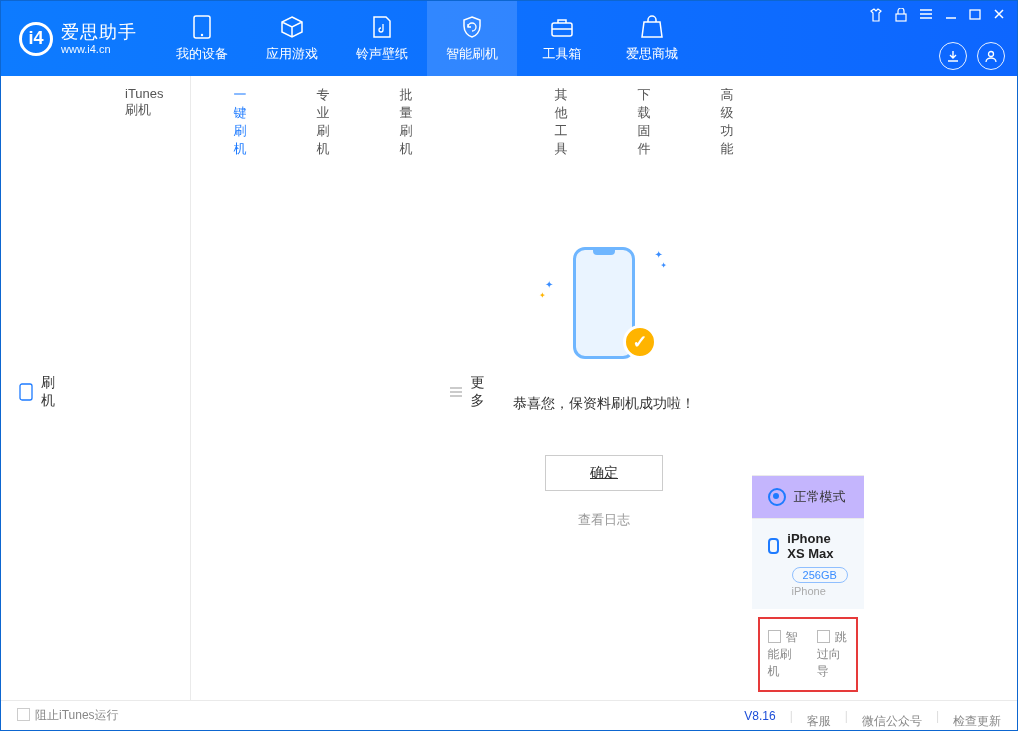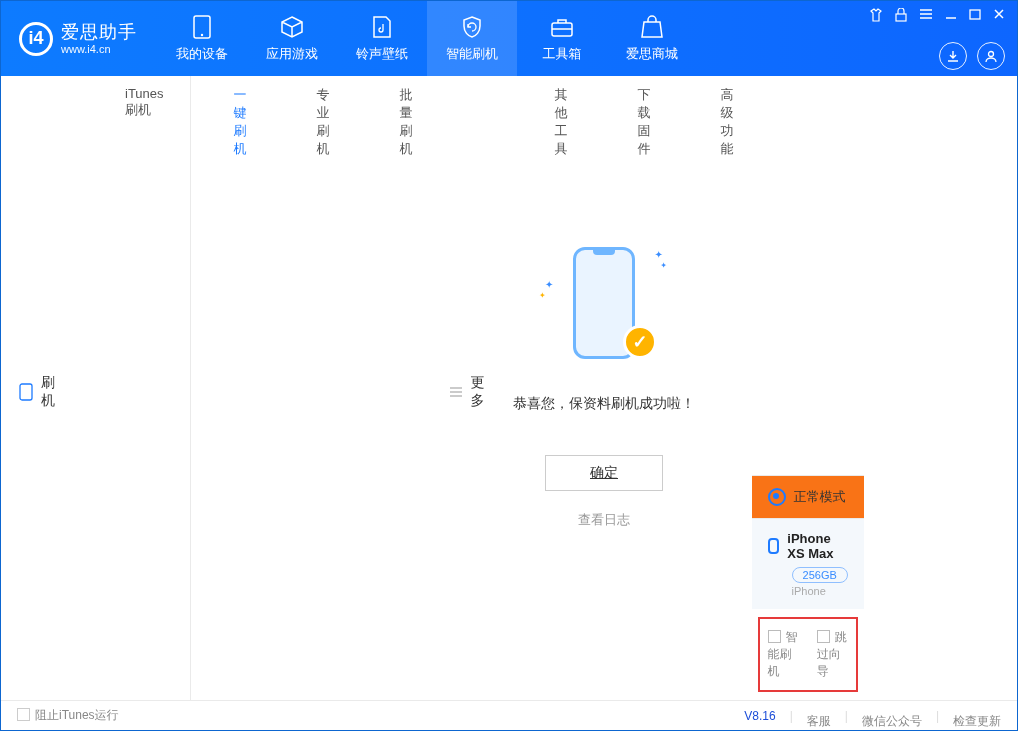--- a/index.html
+++ b/index.html
@@ -53,21 +53,21 @@
   display: flex; flex-direction: row; font-size: 13px; color: #555;
 }
 .side-section-title { display: flex; align-items: center; gap: 8px; padding: 16px 18px 8px; color: #333; font-size: 14px; }
 .side-item {
   padding: 10px 18px 10px 52px; cursor: pointer; color: #555;
 }
 .side-item.active { color: #1e7bff; }
 
 .side-bottom { margin-top: auto; border-top: 1px solid #eaeaea; }
 .mode-row {
-  background: #f97316; padding: 12px 16px; display: flex; align-items: center; gap: 8px;
+  background: #c4b5fd; padding: 12px 16px; display: flex; align-items: center; gap: 8px;
   font-size: 13px; color: #333; border-bottom: 1px solid #eaeaea;
 }
 .mode-icon { width: 18px; height: 18px; border-radius: 50%; border: 2px solid #1e7bff; position: relative; }
 .mode-icon::after { content: ""; width: 6px; height: 6px; background: #1e7bff; border-radius: 50%; position: absolute; top: 3px; left: 3px; }
 .device-row { background: #f4f8fc; padding: 12px 16px; }
 .device-name { display: flex; align-items: center; gap: 8px; font-weight: bold; color: #222; font-size: 13px; }
 .device-icon { width: 16px; height: 16px; border: 2px solid #1e7bff; border-radius: 4px; }
 .cap-badge {
   display: inline-block; margin: 6px 0 2px 24px; padding: 1px 10px;
   border: 1px solid #8fbfff; color: #3a8dff; border-radius: 10px; font-size: 11px;

